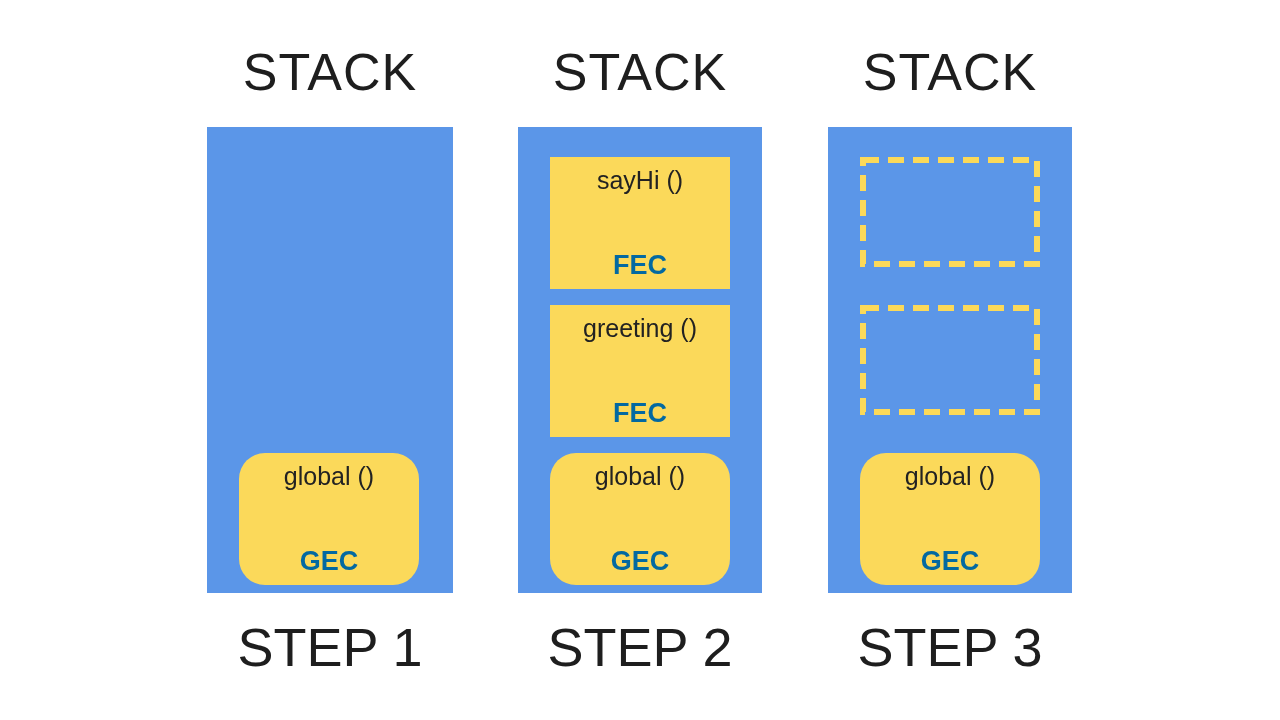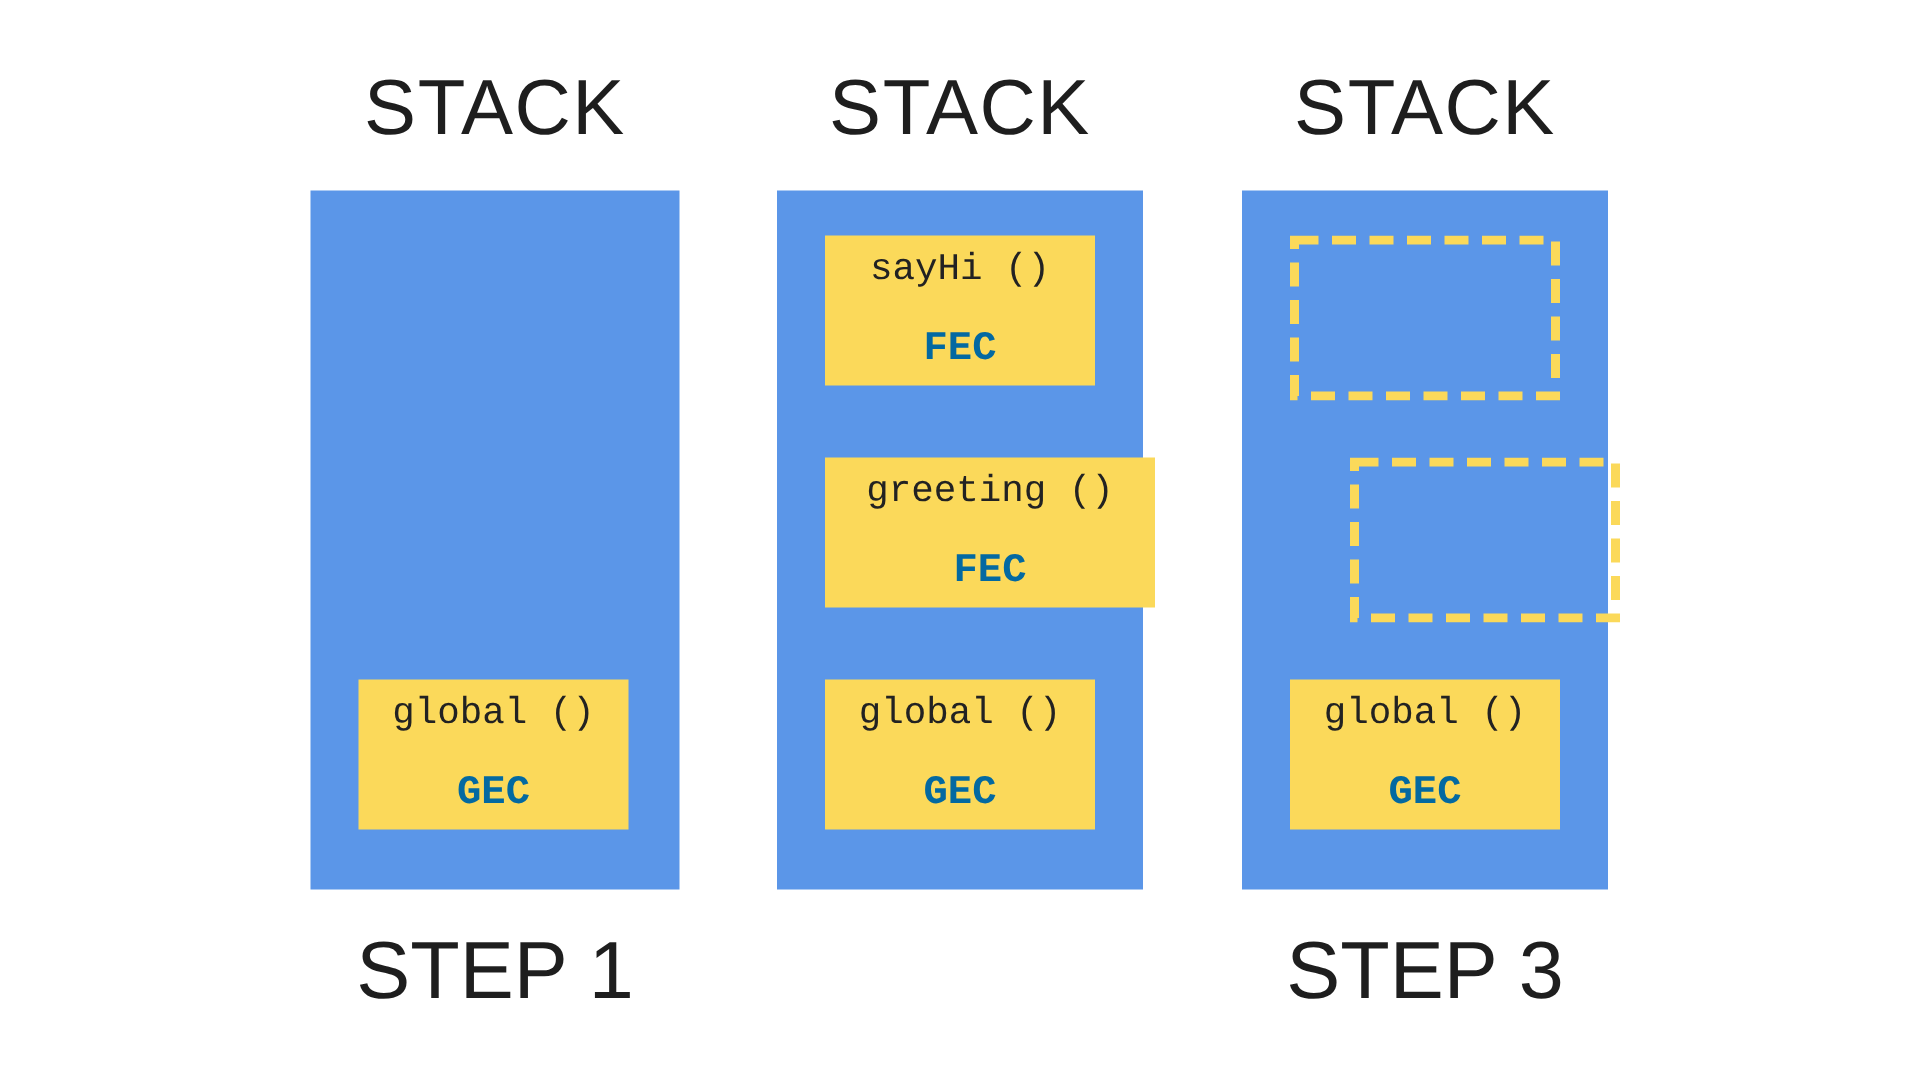--- a/index.html
+++ b/index.html
@@ -46,27 +46,26 @@
     top: 127px;
     left: 0;
     width: 100%;
     height: 466px;
     background: var(--blue, #5b96e8);
   }
   .frame {
     position: absolute;
     left: 32px;
     width: 180px;
-    height: 100px;
+    height: 132px;
     background: var(--yellow, #fbd95a);
-    font-family: Liberation Mono, monospace;
   }
   .slot-1 { top: 30px; }
-  .slot-2 { top: 178px; padding-left: 40px; }
-  .slot-3 { top: 326px; }
+  .slot-2 { top: 178px; }
+  .slot-3 { top: 326px; border-radius: 26px; }
   .frame.dashed {
     background: transparent;
     color: var(--yellow, #fbd95a);
   }
   .frame.dashed svg {
     display: block;
     width: 180px;
     height: 110px;
   }
   .frame-name {
@@ -129,20 +128,21 @@
       </div>
       <div class="frame slot-2">
         <span class="frame-name">greeting ()</span>
         <span class="frame-label">FEC</span>
       </div>
       <div class="frame slot-3">
         <span class="frame-name">global ()</span>
         <span class="frame-label">GEC</span>
       </div>
     </div>
+    <h3 class="step-title">STEP 2</h3>
   </section>
 
   <section class="panel panel-3">
     <h2 class="stack-title">STACK</h2>
     <div class="stack-body">
       <div class="frame dashed slot-1">
         <svg viewBox="0 0 180 110" aria-hidden="true">
           <rect x="3" y="3" width="174" height="104" fill="none" stroke="currentColor" stroke-width="6" stroke-dasharray="16 9"></rect>
         </svg>
       </div>

